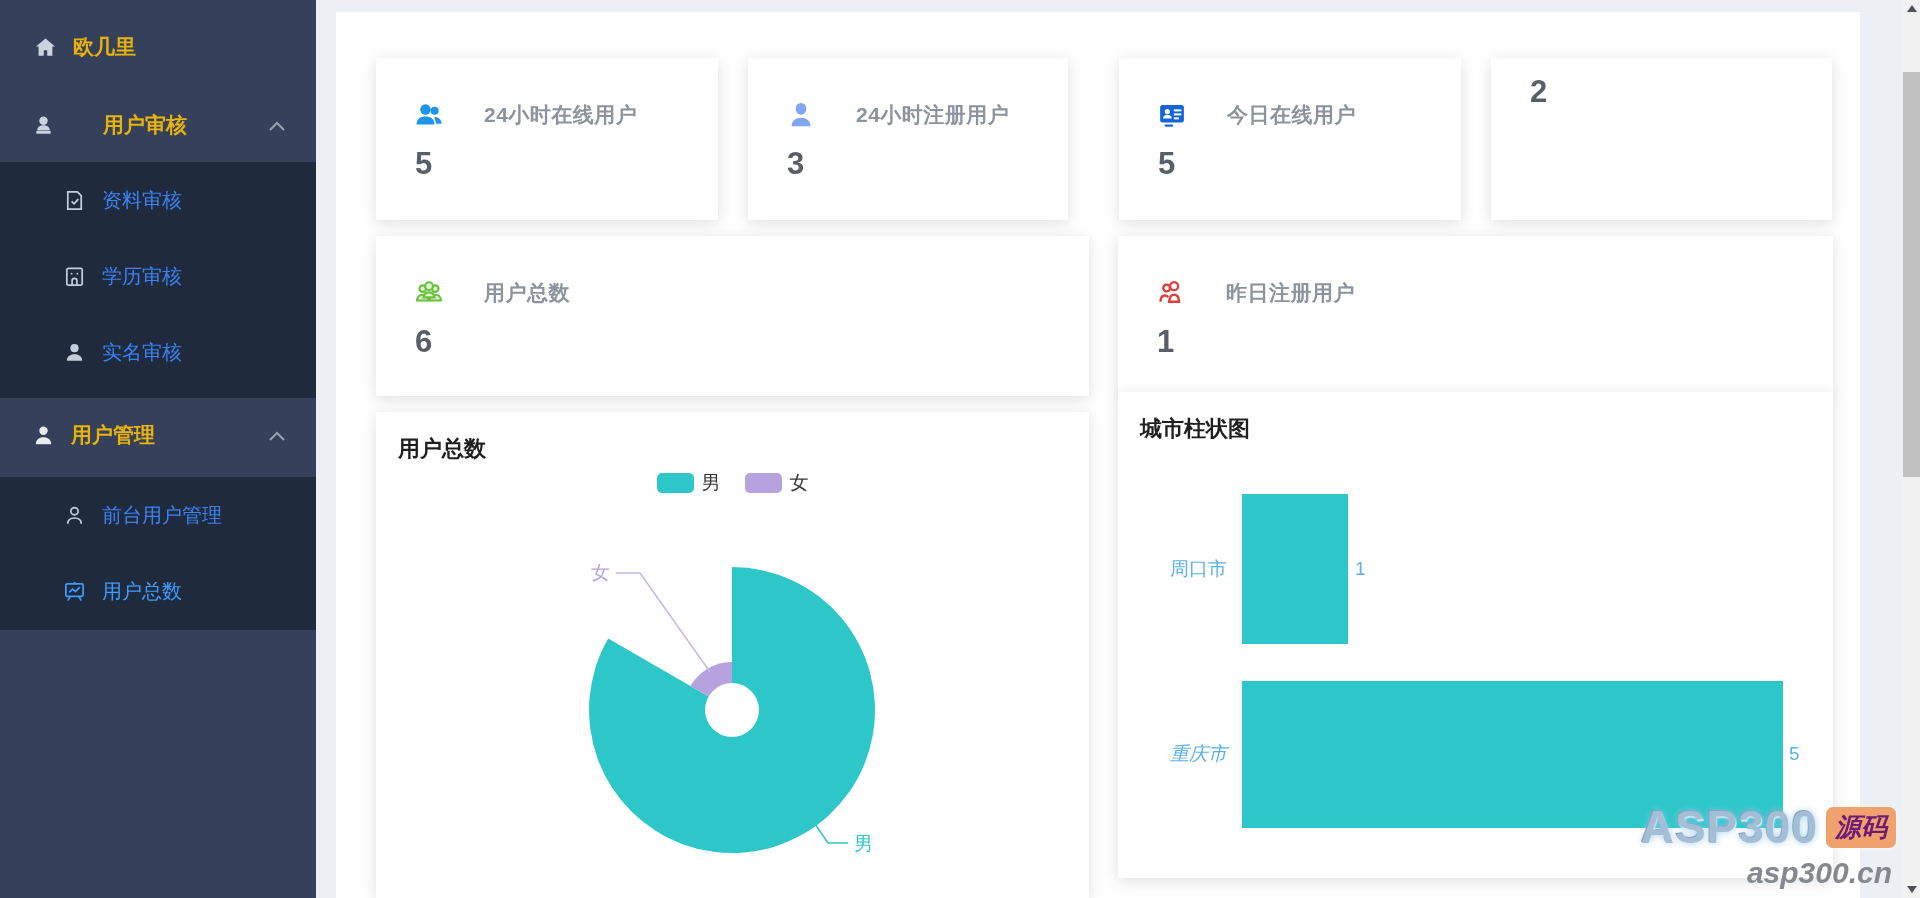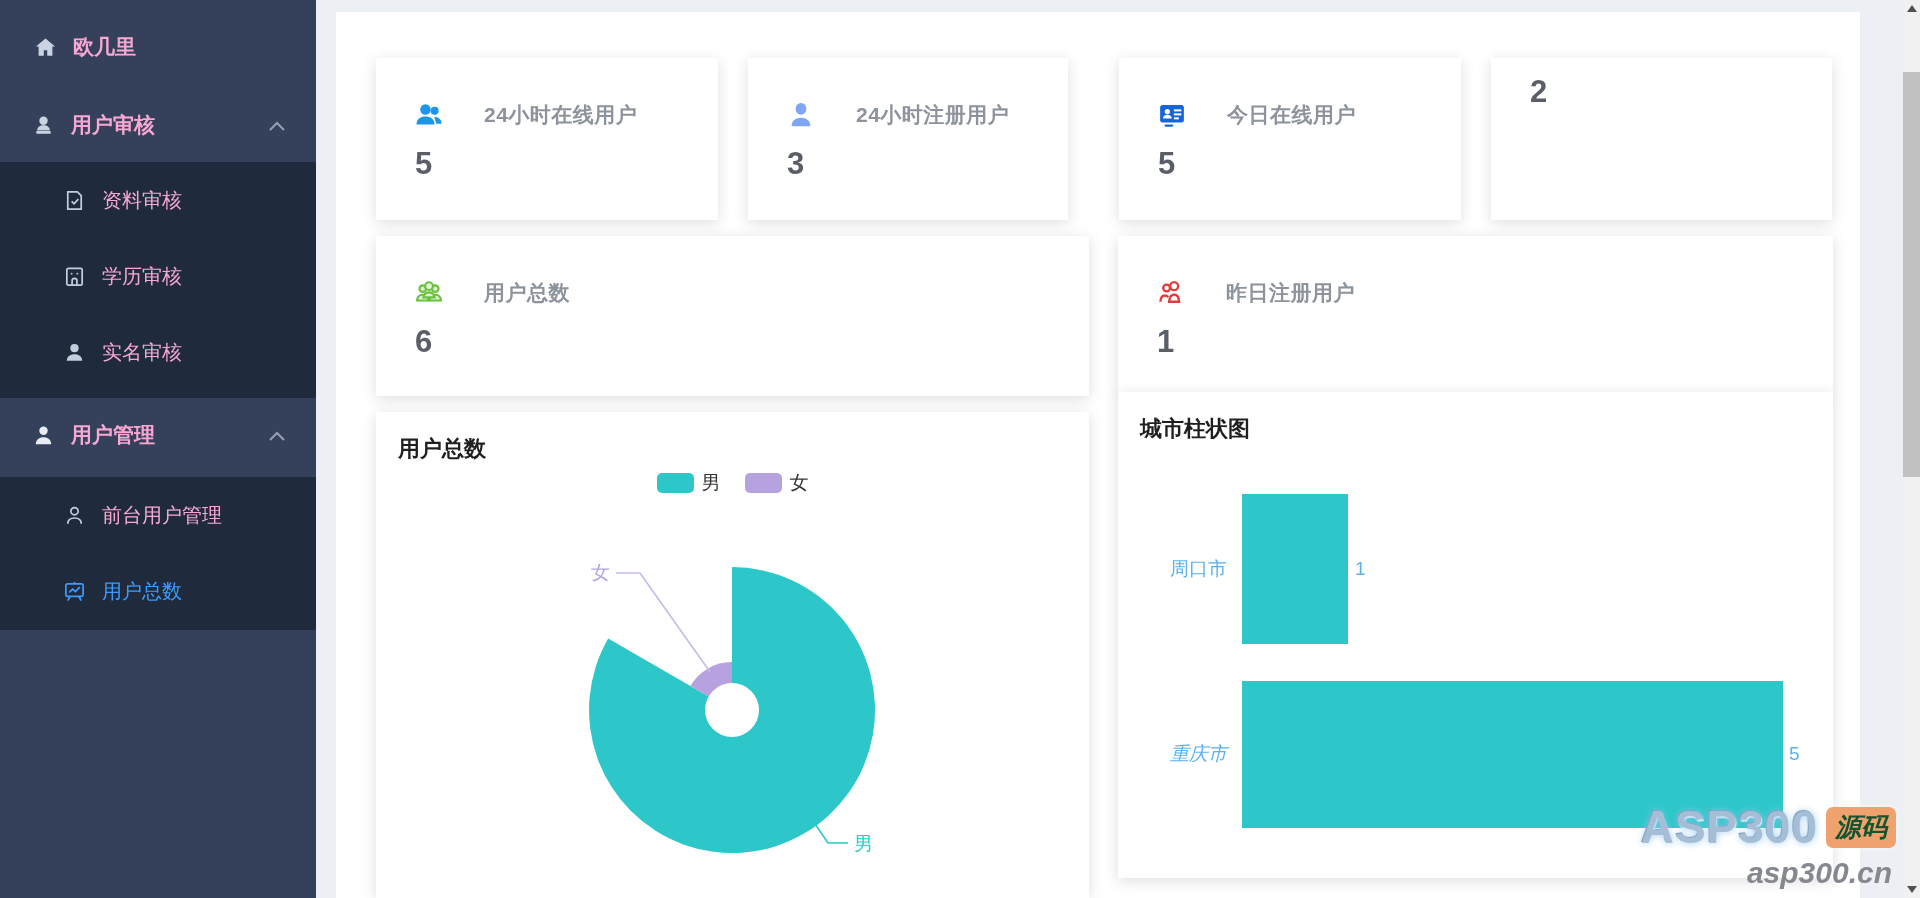--- a/index.html
+++ b/index.html
@@ -2,27 +2,27 @@
 <html><head>
 <meta charset="utf-8">
 <style>
   * { margin:0; padding:0; box-sizing:border-box; }
   html,body { width:1920px; height:898px; overflow:hidden; }
   body { font-family:"Liberation Sans","DejaVu Sans",sans-serif; background:#ECEFF3; position:relative; }
   #stage { position:absolute; inset:0; width:1920px; height:898px; }
 
   
   .sidebar { position:absolute; left:0; top:0; width:316px; height:898px; background:#35405A; z-index:5; }
-  .side-row { position:absolute; left:0; width:316px; display:flex; align-items:center; color:#f9a8d4; }
+  .side-row { position:absolute; left:0; width:316px; display:flex; align-items:center; color:#eab308; }
   .side-row .ic { display:inline-flex; width:24px; height:24px; margin-right:16px; align-items:center; justify-content:center; flex:0 0 24px; }
   .logo-row { top:8px; height:78px; padding-left:33px; font-size:21px; font-weight:bold; }
   .root-row { height:74px; padding-left:31px; font-size:21px; font-weight:bold; }
   .root-row .chev { position:absolute; right:30px; top:50%; transform:translateY(-50%); }
   .submenu { position:absolute; left:0; width:316px; background:#1F2B3D; }
-  .sub-row { position:absolute; left:0; width:316px; height:76px; display:flex; align-items:center; padding-left:62px; color:#f9a8d4; font-size:20px; }
+  .sub-row { position:absolute; left:0; width:316px; height:76px; display:flex; align-items:center; padding-left:62px; color:#3b82f6; font-size:20px; }
   .sub-row .ic { width:24px; height:24px; margin-right:16px; display:inline-flex; align-items:center; justify-content:center; }
   .sub-row.active { color:#3E9BFF; }
 
   
   .main-panel { position:absolute; left:336px; top:12px; width:1524px; height:886px; background:#FFFFFF; }
   .card { position:absolute; background:#fff; box-shadow:0 3px 14px rgba(0,0,0,0.13); }
   .stat-head { display:flex; align-items:center; padding:42px 0 0 38px; }
   .stat-head .sic { width:30px; height:30px; display:inline-flex; align-items:center; justify-content:center; margin-right:12px; }
   .stat-label { font-size:21px; font-weight:bold; color:#8D939C; letter-spacing:0.5px;margin-left:28px; }
   .stat-value { font-size:31px; font-weight:bold; color:#5A5E66; padding:16px 0 0 39px; }
@@ -36,21 +36,21 @@
 
   .bar-rect { position:absolute; background:#2EC7C9; }
   .bar-cat { position:absolute; width:90px; text-align:right; font-size:19px; color:#5AB1EF; transform:translateY(-50%); }
   .bar-val { position:absolute; font-size:19px; color:#5AB1EF; transform:translateY(-50%); }
 
   
   .watermark { position:absolute; right:24px; bottom:8px; z-index:50; text-align:right; pointer-events:none; }
   .wm-line1 { display:flex; align-items:center; justify-content:flex-end; gap:8px; }
   .wm-brand { font-size:46px; font-weight:900; color:#A5BDD5;
               text-shadow:0 0 7px rgba(150,200,240,.9), 1px 2px 1px rgba(255,255,255,.9), -1px -1px 0 #7d93ab; letter-spacing:1px; }
-  .wm-tag { font-size:26px; font-weight:bold; font-style:italic; color:#14532d; background:#F0A26E; border-radius:7px; padding:3px 9px; box-shadow:0 0 6px rgba(255,255,255,.8); }
+  .wm-tag { font-size:26px; font-weight:bold; font-style:italic; color:#701a75; background:#F0A26E; border-radius:7px; padding:3px 9px; box-shadow:0 0 6px rgba(255,255,255,.8); }
   .wm-domain { font-size:30px; font-weight:bold; font-style:italic; color:#85898F; margin-top:2px; margin-right:4px; }
 
   
   .scrollbar { position:absolute; right:0; top:0; width:17px; height:898px; background:#F1F1F1; z-index:60; }
   .sb-btn { position:absolute; left:0; width:17px; height:17px; display:flex; align-items:center; justify-content:center; }
   .sb-up { top:0; } .sb-down { bottom:0; }
   .tri-up { width:0; height:0; border-left:5px solid transparent; border-right:5px solid transparent; border-bottom:7px solid #4E5256; }
   .tri-down { width:0; height:0; border-left:5px solid transparent; border-right:5px solid transparent; border-top:7px solid #4E5256; }
   .sb-thumb { position:absolute; left:0; top:72px; width:17px; height:405px; background:#C1C1C1; }
 </style>
@@ -63,21 +63,21 @@
 
     <div class="side-row logo-row">
       <span class="ic">
         <svg width="23" height="23" viewBox="0 0 24 24">
             <path fill="#C9D3E2" d="M12 2.5 22 11h-2.8v9.5h-5.4v-5.6h-3.6v5.6H4.8V11H2Z"></path>
           </svg>
       </span>
       <span>欧几里</span>
     </div>
 
-    <div class="side-row root-row" style="top:88px;">
+    <div class="side-row root-row" style="top:88px;gap:32px;">
       <span class="ic">
         <svg width="23" height="23" viewBox="0 0 24 24">
             <g fill="#C9D3E2">
               <circle cx="12" cy="7" r="4.4"></circle>
               <path d="M5.5 17c0-3.4 2.8-5.2 6.5-5.2s6.5 1.8 6.5 5.2Z"></path>
               <rect x="4.5" y="17.5" width="15" height="3.2" rx="1"></rect>
             </g>
           </svg>
       </span>
       <span>用户审核</span>

